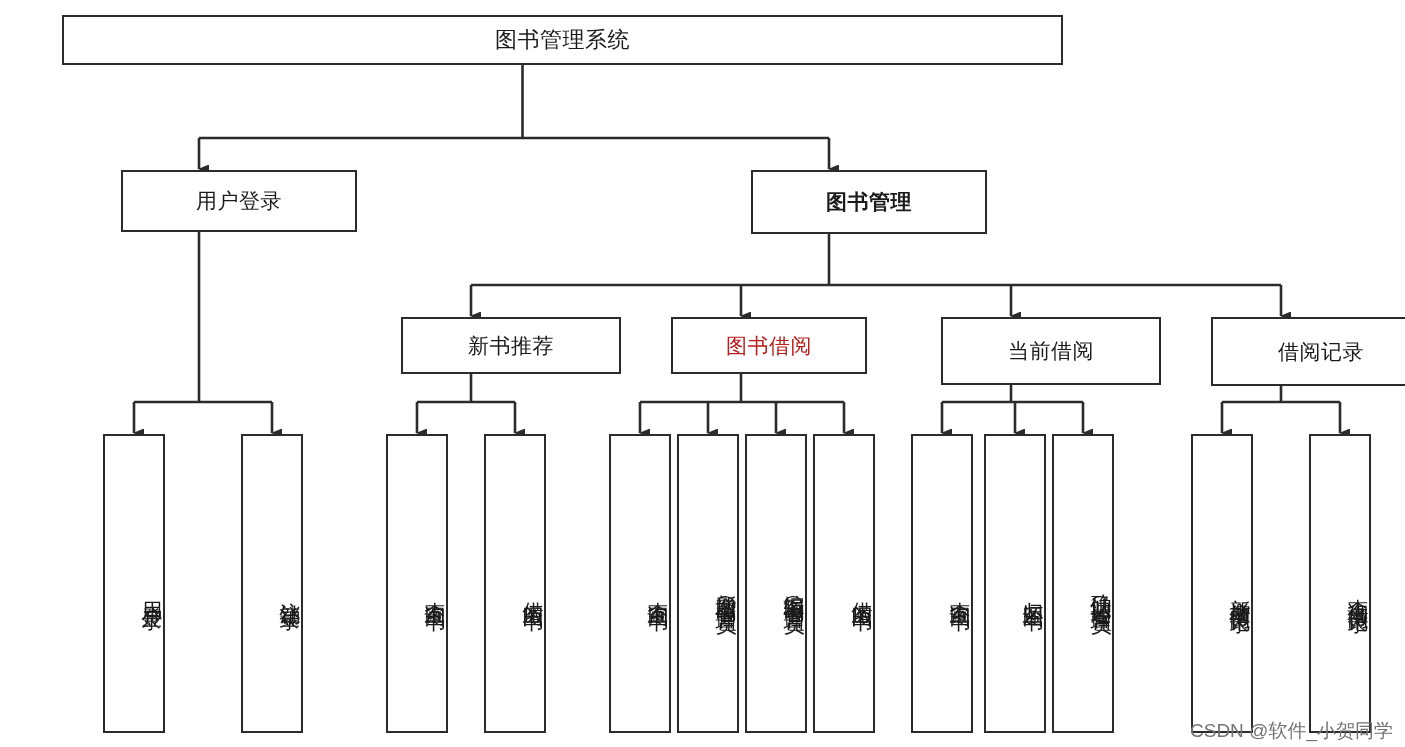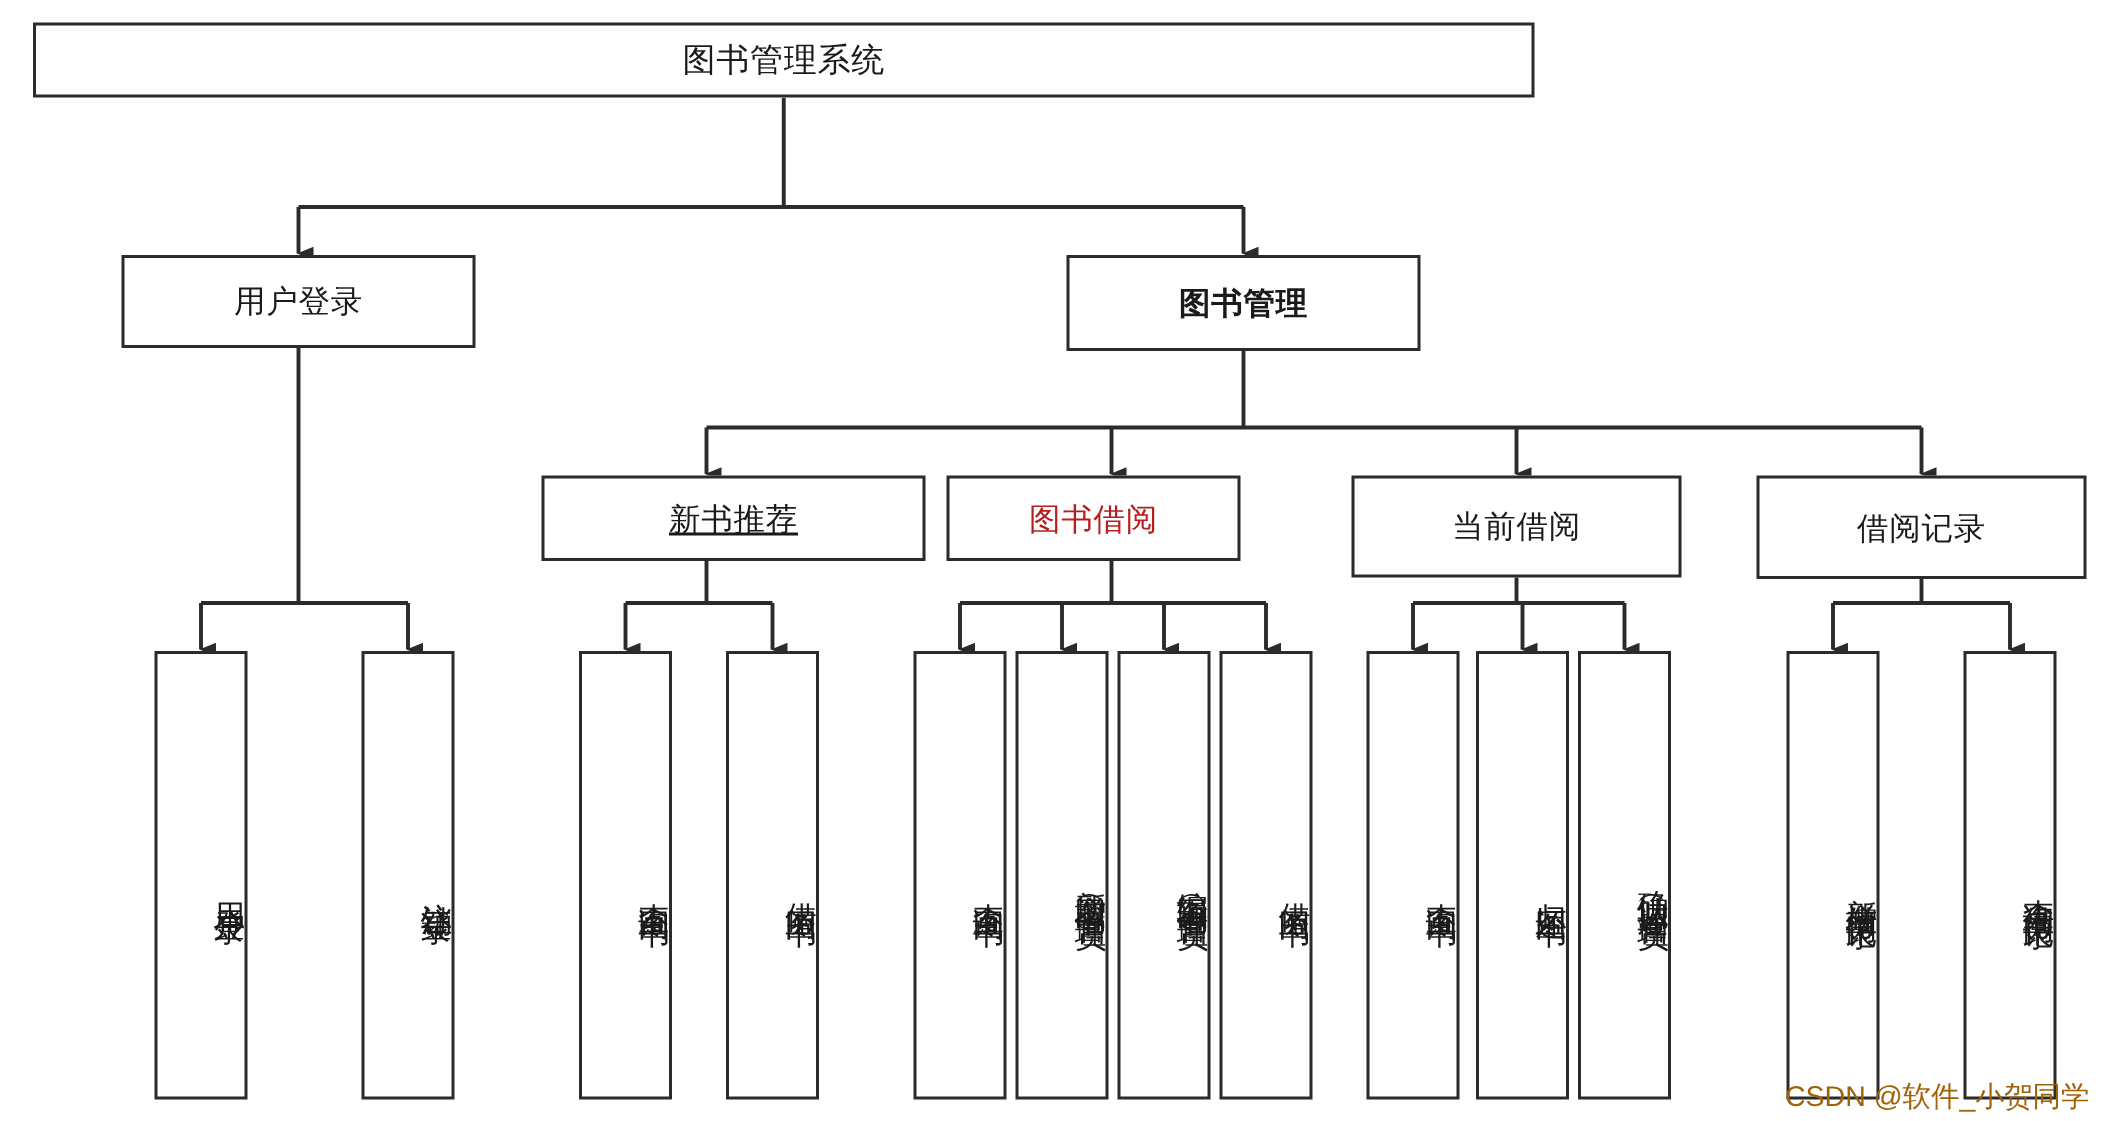--- a/index.html
+++ b/index.html
@@ -31,20 +31,21 @@
     background: #ffffff;
     border: 2px solid #2b2b2b;
     display: flex;
     align-items: center;
     justify-content: center;
     color: #1a1a1a;
   }
   .node.horiz {
     font-size: 21px;
     letter-spacing: 0.5px;
+    margin-left: 40px;
   }
   .node.vert {
     writing-mode: vertical-rl;
     text-orientation: upright;
     font-size: 21px;
     letter-spacing: 3px;
     align-items: flex-start;
     justify-content: center;
     padding-top: 14px;
   }
@@ -113,21 +114,21 @@
   <div id="nodes">
       <div class="node horiz root" style="left: 22px; top: 15px; width: 1001px; height: 50px; border-color: rgb(43, 43, 43); color: rgb(26, 26, 26);">
         <span class="hlabel">图书管理系统</span>
       </div>
       <div class="node horiz" style="left: 81px; top: 170px; width: 236px; height: 62px; border-color: rgb(43, 43, 43); color: rgb(26, 26, 26);">
         <span class="hlabel">用户登录</span>
       </div>
       <div class="node horiz" style="left: 711px; top: 170px; width: 236px; height: 64px; border-color: rgb(43, 43, 43); color: rgb(26, 26, 26); font-weight: bold;">
         <span class="hlabel">图书管理</span>
       </div>
-      <div class="node horiz" style="left: 361px; top: 317px; width: 256px; height: 57px; border-color: rgb(43, 43, 43); color: rgb(26, 26, 26); text-decoration: underline;">
+      <div class="node horiz" style="left: 361px; top: 317px; width: 220px; height: 57px; border-color: rgb(43, 43, 43); color: rgb(26, 26, 26);">
         <span class="hlabel">新书推荐</span>
       </div>
       <div class="node horiz" style="left: 631px; top: 317px; width: 196px; height: 57px; border-color: rgb(43, 43, 43); color: #b91c1c;">
         <span class="hlabel">图书借阅</span>
       </div>
       <div class="node horiz" style="left: 901px; top: 317px; width: 220px; height: 68px; border-color: rgb(43, 43, 43); color: rgb(26, 26, 26);">
         <span class="hlabel">当前借阅</span>
       </div>
       <div class="node horiz" style="left: 1171px; top: 317px; width: 220px; height: 69px; border-color: rgb(43, 43, 43); color: rgb(26, 26, 26);">
         <span class="hlabel">借阅记录</span>
@@ -165,14 +166,14 @@
       <div class="node vert" style="left: 1052px; top: 434px; width: 62px; height: 299px; border-color: rgb(43, 43, 43); color: rgb(26, 26, 26);">
         <span class="vlabel">确认归还（管理员）</span>
       </div>
       <div class="node vert" style="left: 1191px; top: 434px; width: 62px; height: 299px; border-color: rgb(43, 43, 43); color: rgb(26, 26, 26);">
         <span class="vlabel">新增借阅记录</span>
       </div>
       <div class="node vert" style="left: 1309px; top: 434px; width: 62px; height: 299px; border-color: rgb(43, 43, 43); color: rgb(26, 26, 26);">
         <span class="vlabel">查询借阅记录</span>
       </div>
     </div>
-  <div class="watermark" style="left: 1190px; top: 718px; color: #a16207;">CSDN @软件_小贺同学</div>
+  <div class="watermark" style="left: 1190px; top: 718px; color: #737373;">CSDN @软件_小贺同学</div>
 </div>
 
 </body></html>

